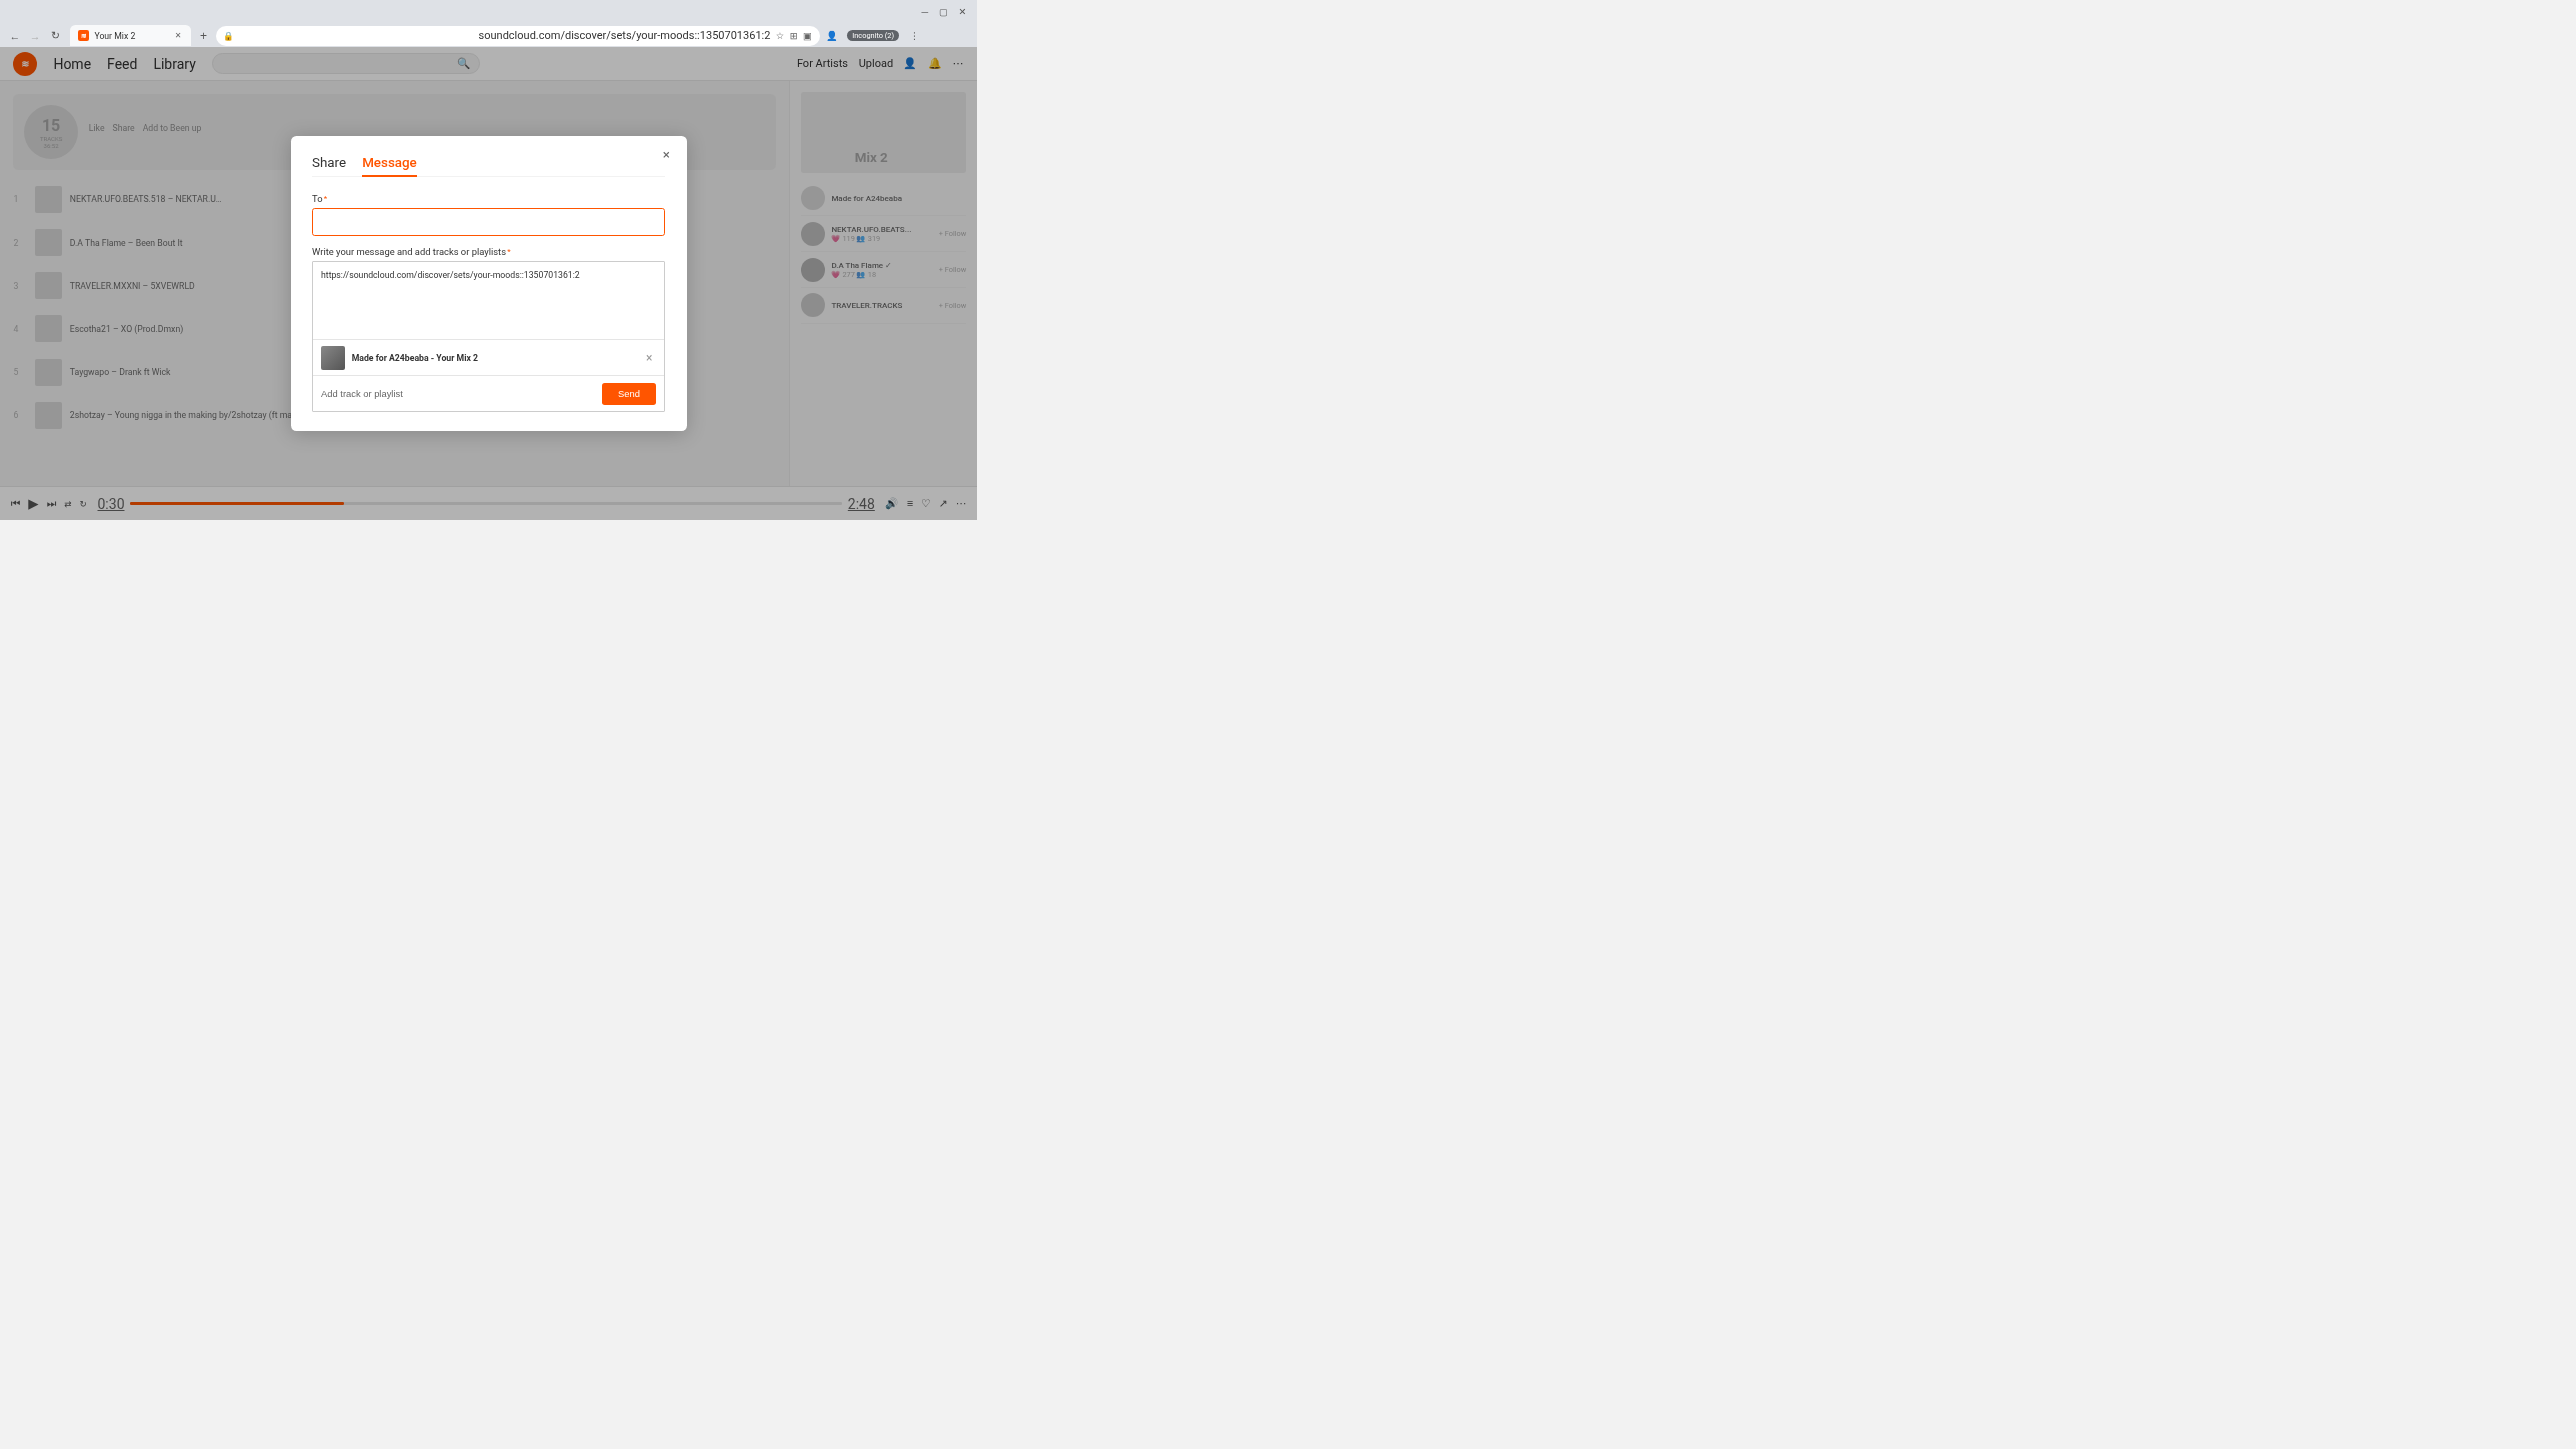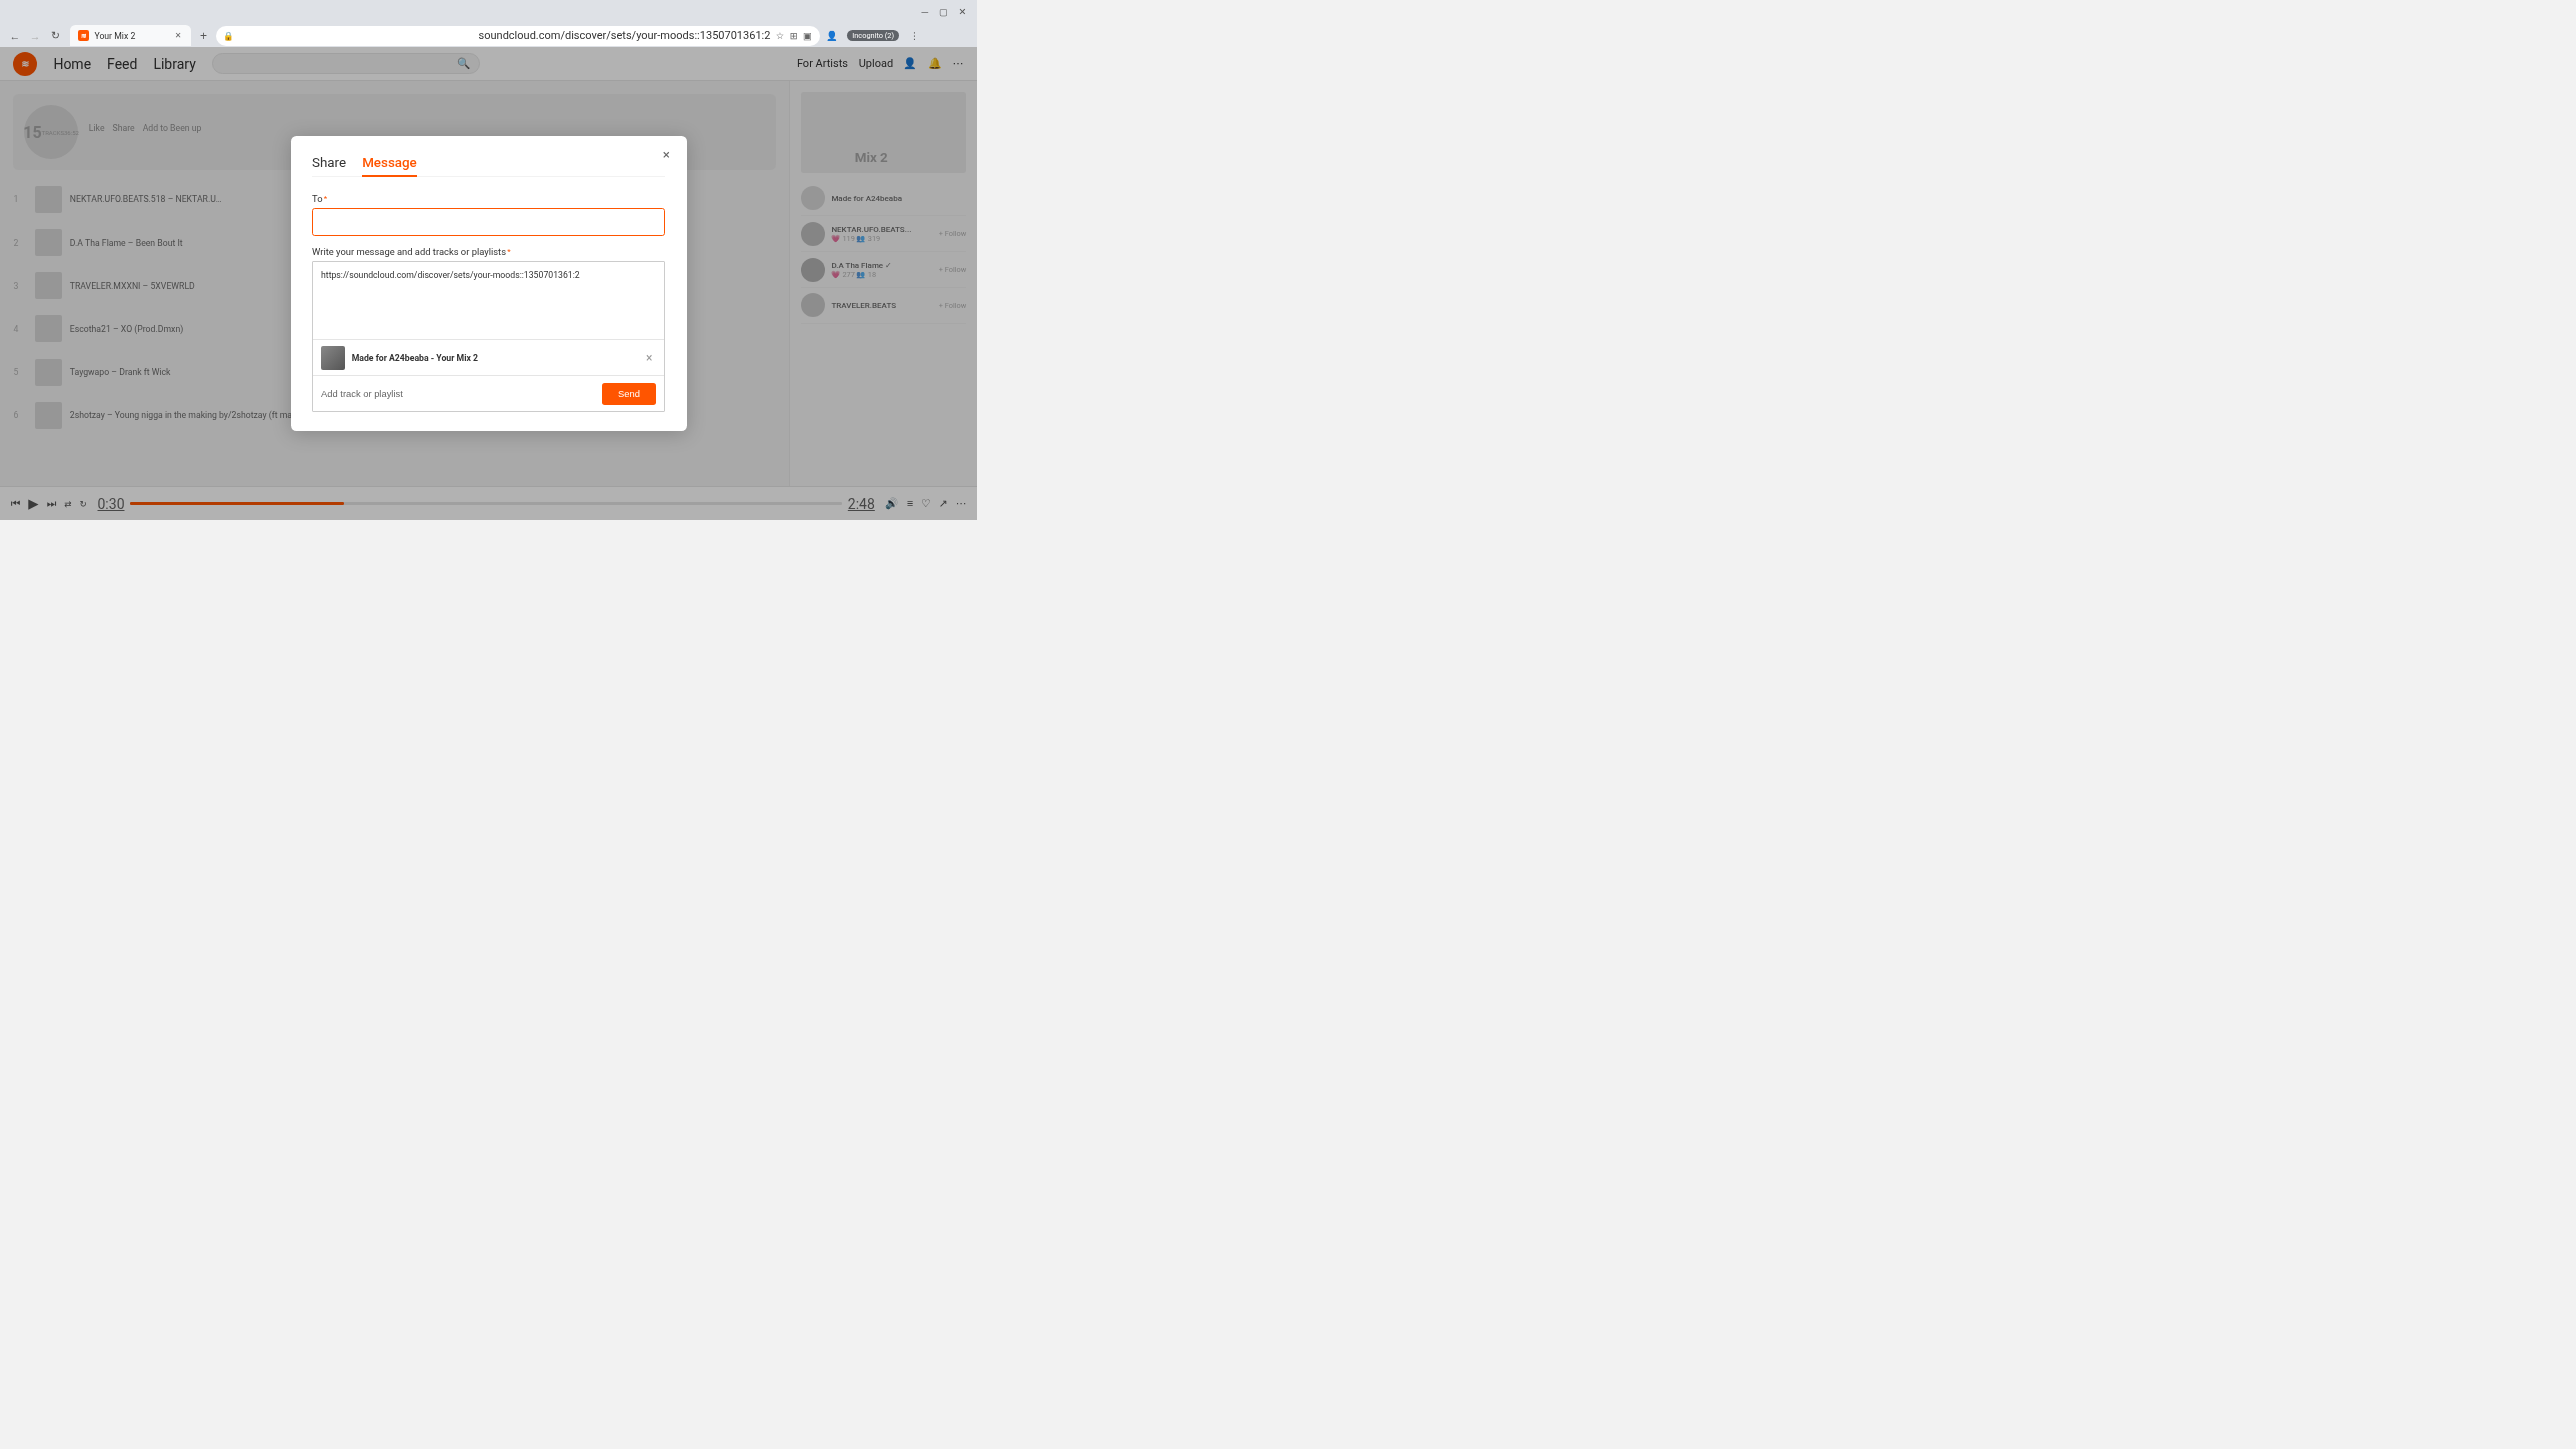--- a/index.html
+++ b/index.html
@@ -307,21 +307,21 @@
     }
 
     .mix-circle {
       width: 54px;
       height: 54px;
       border-radius: 50%;
       background: #ccc;
       display: flex;
       align-items: center;
       justify-content: center;
-      flex-direction: row;
+      flex-direction: column;
       color: #666;
       font-size: 7.4px;
     }
 
     .mix-circle-num {
       font-size: 16px;
       font-weight: bold;
       color: #888;
     }
 
@@ -836,21 +836,21 @@
         <div class="user-avatar" style="background:#999;border-radius:50%;"></div>
         <div class="user-info">
           <div class="user-name">D.A Tha Flame ✓</div>
           <div class="user-stats">💗 277  👥 18</div>
         </div>
         <span class="follow-btn">+ Follow</span>
       </div>
       <div class="right-user-item">
         <div class="user-avatar" style="background:#bbb;border-radius:50%;"></div>
         <div class="user-info">
-          <div class="user-name">TRAVELER.BEATS</div>
+          <div class="user-name">TRAVELER.TRACKS</div>
         </div>
         <span class="follow-btn">+ Follow</span>
       </div>
     </div>
   </div>
 
   <div class="player-bar">
     <div class="player-controls">
       <span class="player-btn">⏮</span>
       <span class="player-btn" style="font-size:13.4px;">▶</span>

